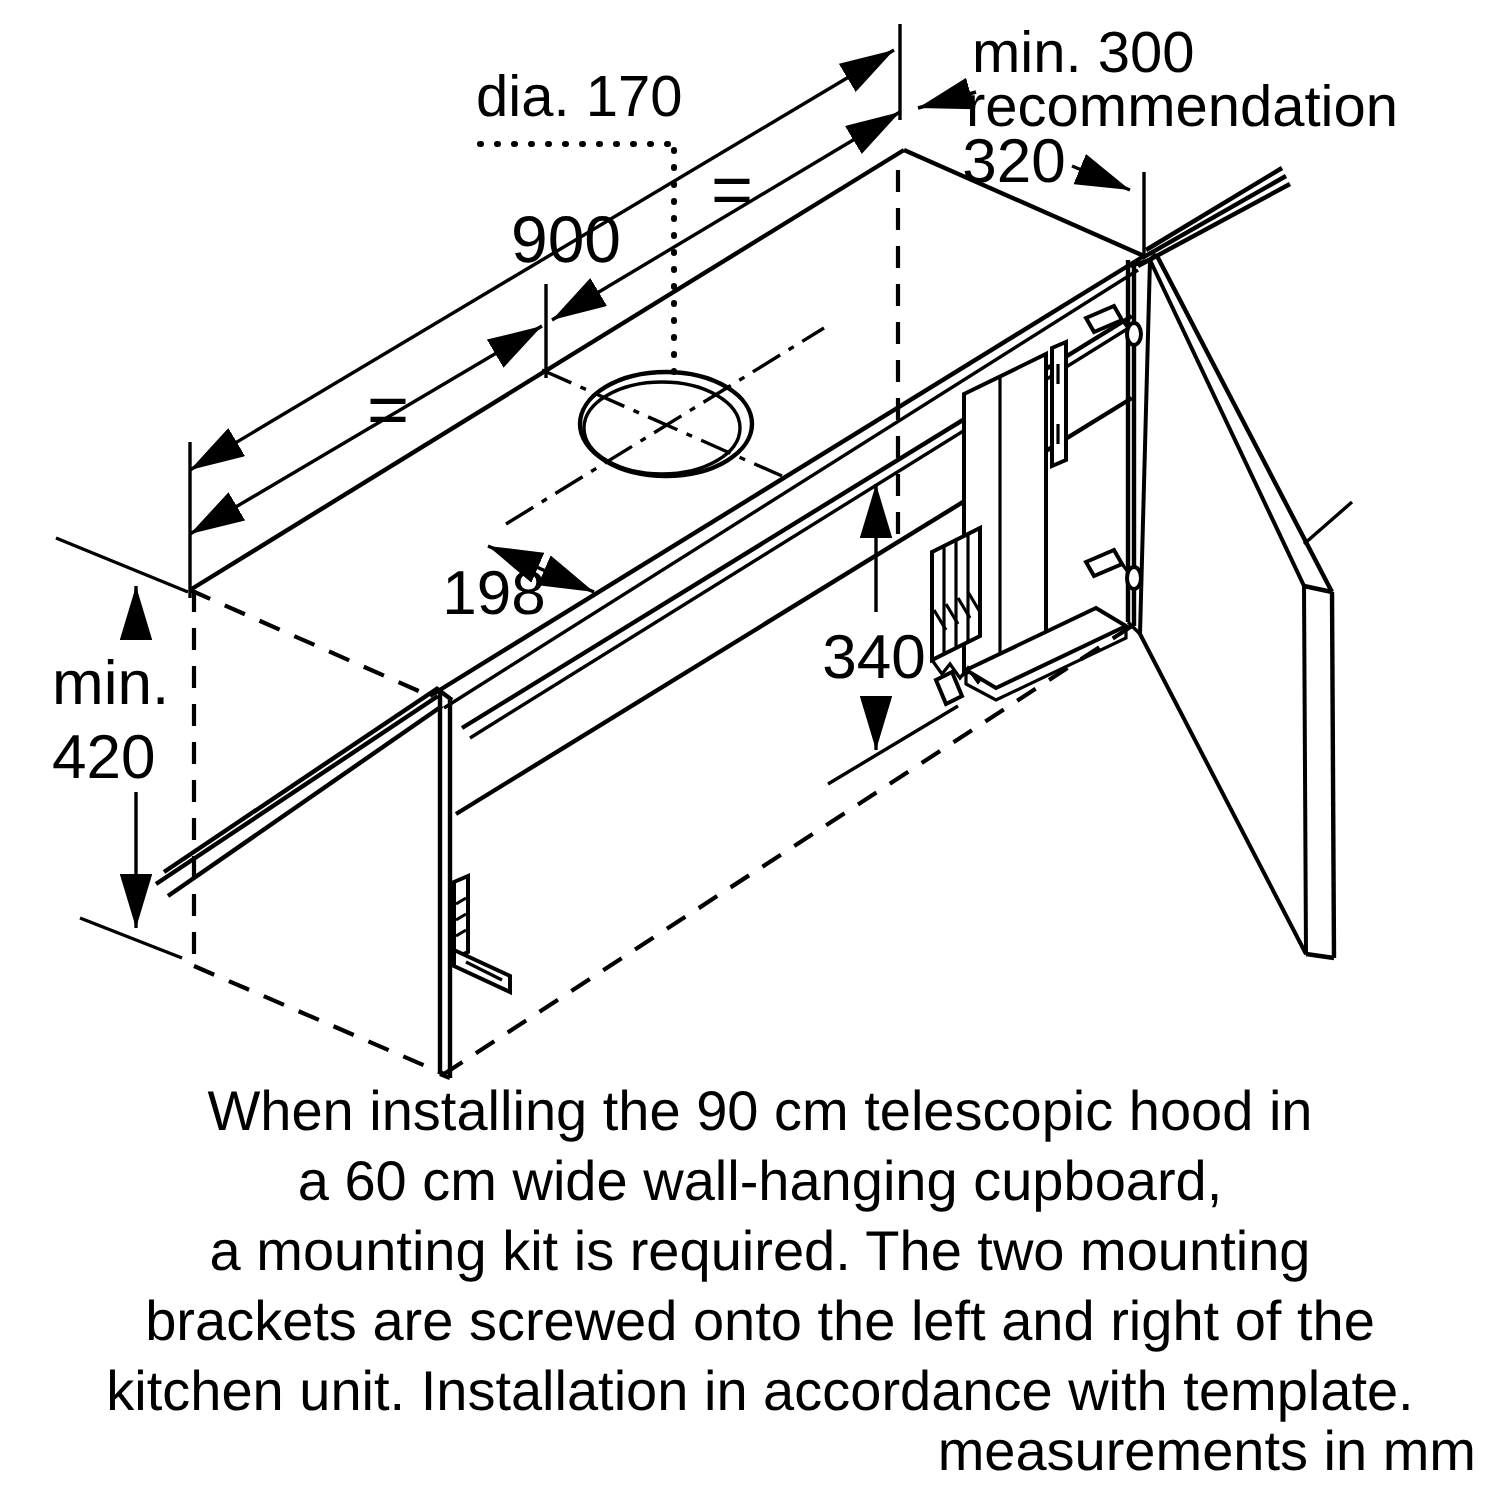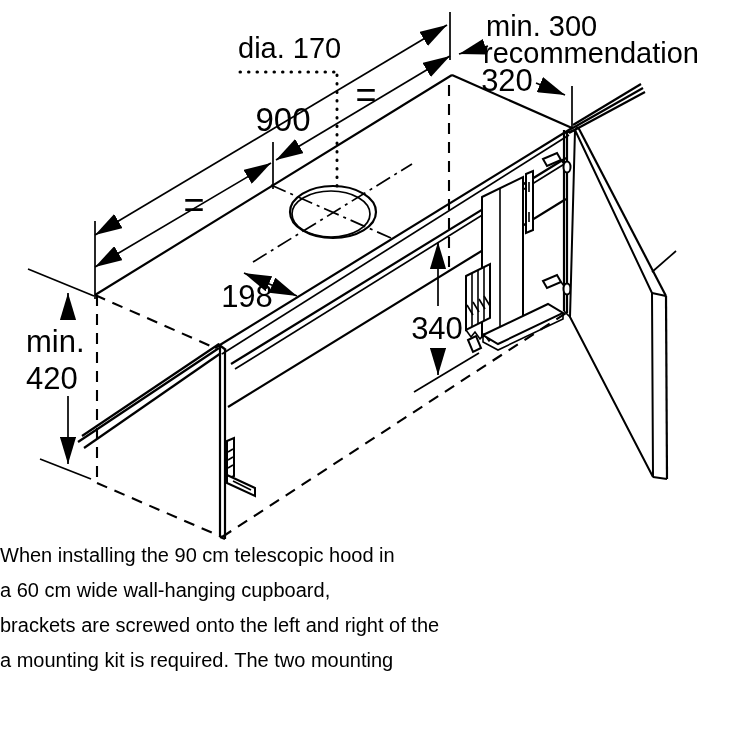--- a/index.html
+++ b/index.html
@@ -4,22 +4,22 @@
 <style>
   html,body{margin:0;padding:0;background:#ffffff;}
   .stage{position:relative;width:750px;height:750px;background:#ffffff;overflow:hidden;
          font-family:"Liberation Sans",sans-serif;color:#000;}
   .stage svg{position:absolute;left:0;top:0;}
   svg text{fill:#000;font-family:"Liberation Sans",sans-serif;}
   .dimnum{font-size:31px;}
   .dimnum-big{font-size:33px;}
   .eq{font-size:36px;}
   .dimtxt{font-size:29px;}
-  .caption{position:absolute;left:0;top:538px;width:740px;line-height:35px;
-           font-size:20px;color:#000;}
+  .caption{position:absolute;left:10px;top:538px;width:740px;line-height:35px;
+           font-size:28px;color:#000;text-align:center;}
   .caption div{white-space:nowrap;}
   .units-note{position:absolute;right:12px;top:710px;font-size:28px;white-space:nowrap;color:#000;}
   .ln{stroke:#000;stroke-width:2.2;fill:none;}
   .thin{stroke:#000;stroke-width:1.7;fill:none;}
   .dsh{stroke:#000;stroke-width:2.1;fill:none;stroke-dasharray:11 8;}
   .dot{stroke:#000;stroke-width:3;fill:none;stroke-dasharray:0.5 8;stroke-linecap:round;}
   .cdash{stroke:#000;stroke-width:1.7;fill:none;stroke-dasharray:16 5 3 5;}
   .wht{fill:#ffffff;stroke:#000;stroke-width:2;}
   .det{stroke:#000;stroke-width:1.6;fill:none;}
 </style>
@@ -168,16 +168,18 @@
     <line class="thin" x1="28" y1="269" x2="94" y2="296"></line>
     <line class="thin" x1="40" y1="459" x2="91" y2="479"></line>
     <text class="dimnum" x="26" y="352">min.</text>
     <text class="dimnum" x="26" y="389">420</text>
   </g>
 </svg>
 
   <div class="caption">
     <div>When installing the 90 cm telescopic hood in</div>
     <div>a 60 cm wide wall-hanging cupboard,</div>
+    <div>a mounting kit is required. The two mounting</div>
     <div>brackets are screwed onto the left and right of the</div>
-    <div>a mounting kit is required. The two mounting</div>
+    <div>kitchen unit. Installation in accordance with template.</div>
   </div>
+  <div class="units-note">measurements in mm</div>
 </div>
 
 </body></html>

